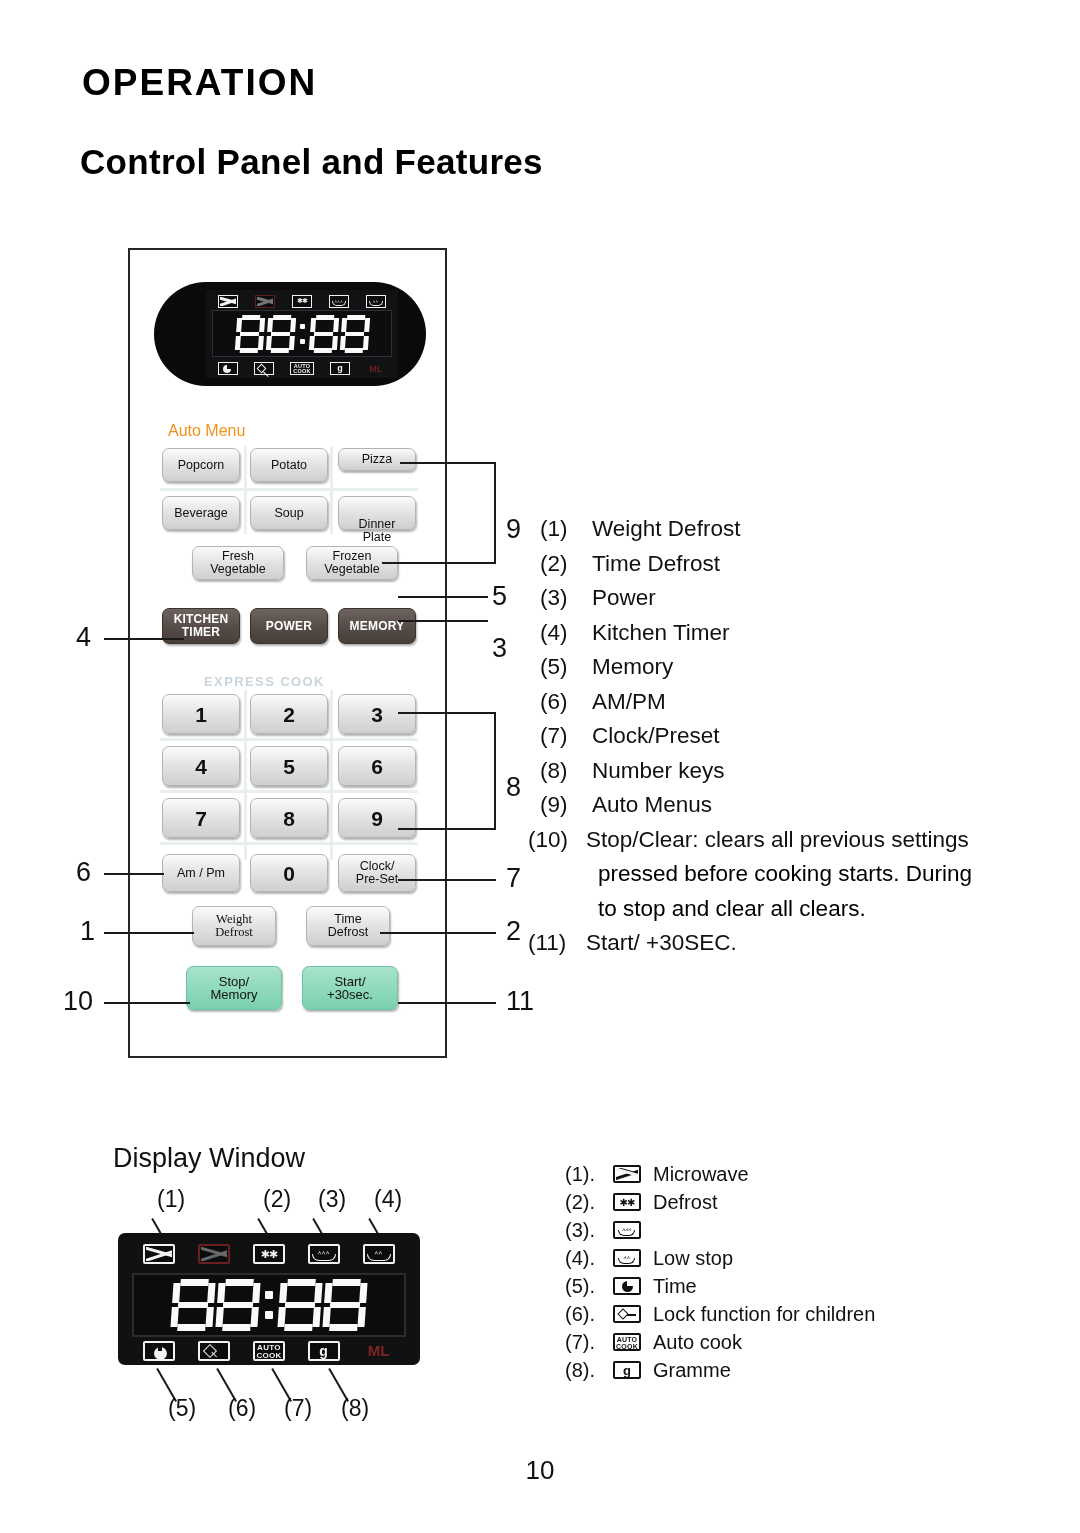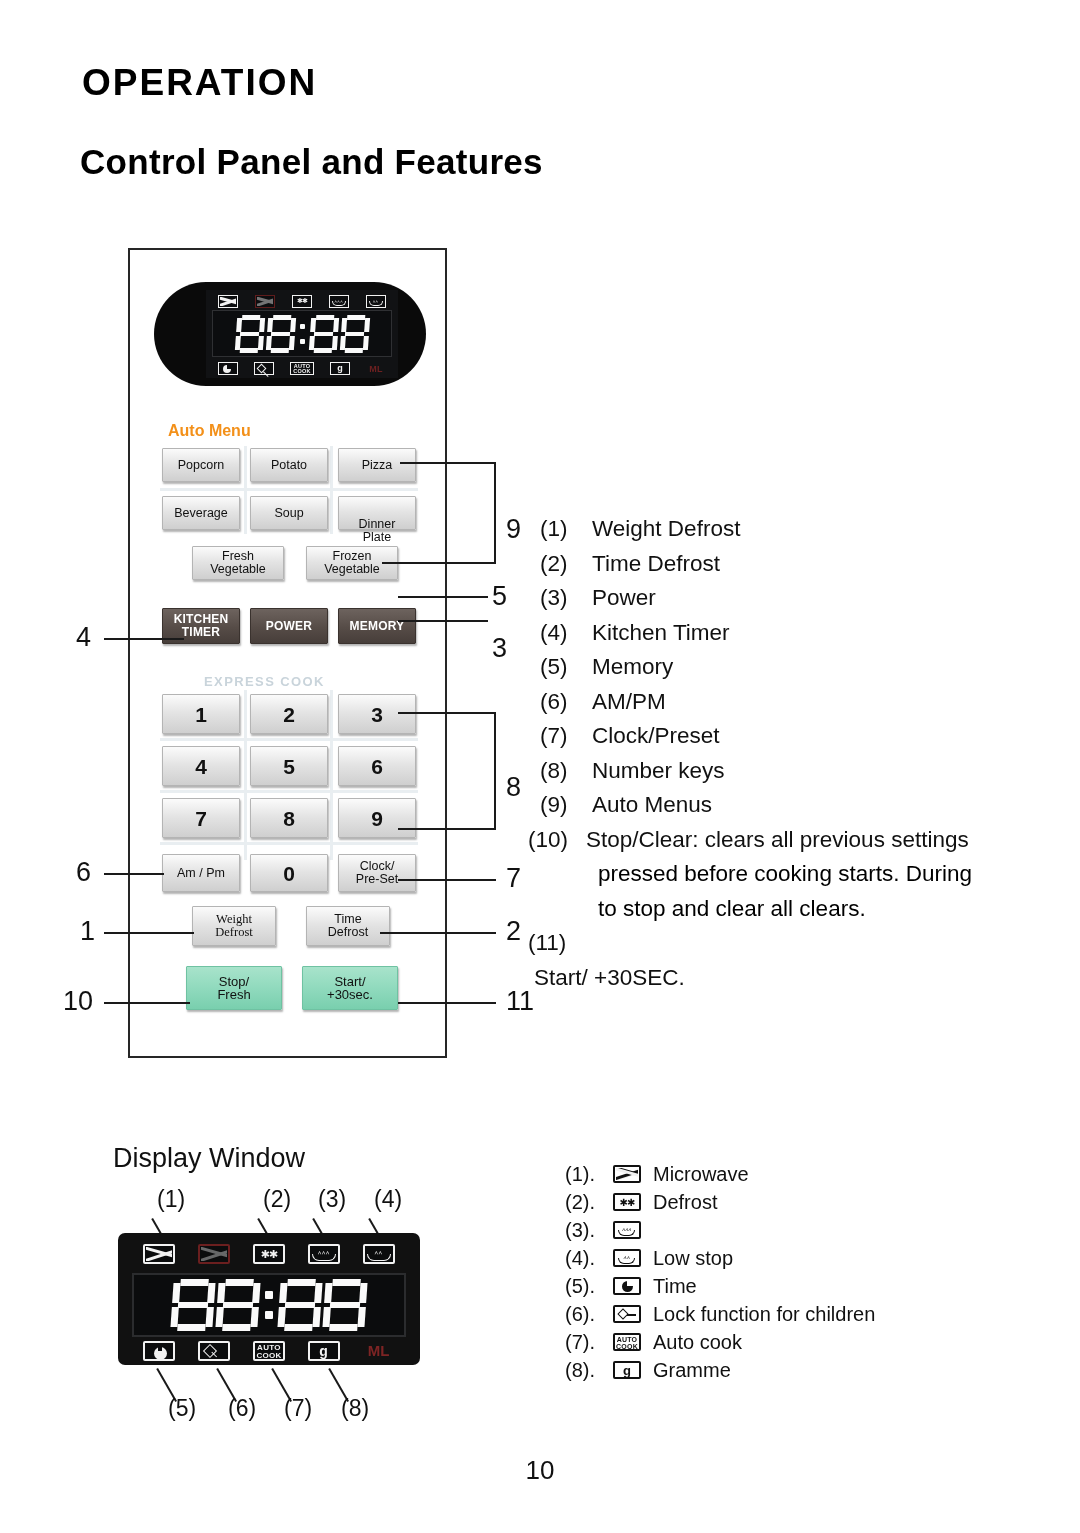--- a/index.html
+++ b/index.html
@@ -120,27 +120,27 @@
   .sg.f{ left:0;    top:3px;  width:5px;  height:14px; }
   .sg.g{ left:4px;  top:17px; width:19px; height:4px; }
   .colon{ position:relative; width:9px; height:38px; }
   .colon i{ position:absolute; left:2px; width:5px; height:5px; background:#fafafa; border-radius:1px; }
   .colon i.t{ top:9px; }
   .colon i.b{ bottom:9px; }
 
   
   .auto-menu-label{
     position:absolute; left:38px; top:172px;
-    color:#f39019; font-size:16px; font-weight:bold;
+    color:#f39019; font-size:16px; font-weight:normal;
   }
   .btn{
     position:absolute;
     background:linear-gradient(180deg,#fbfbfb 0%,#e3e3e3 48%,#cfcfcf 100%);
     border:1px solid #b4b4b4;
-    border-radius:1px;
+    border-radius:7px;
     box-shadow:1px 2px 2px rgba(0,0,0,0.30);
     display:flex; align-items:center; justify-content:center;
     text-align:center; font-size:12.5px; color:#111;
     line-height:13px; font-family:"Liberation Sans", sans-serif;
   }
   .btn.dark{
     background:linear-gradient(180deg,#6d635e 0%,#564c47 55%,#473e3a 100%);
     color:#fff; font-weight:bold; font-size:12px; letter-spacing:0.2px;
     border:1px solid #3a322e;
   }
@@ -335,21 +335,21 @@
   <div class="gridline" style="left:30px;top:238px;width:258px;height:3px;"></div>
   <div class="gridline" style="left:114px;top:196px;width:3px;height:88px;"></div>
   <div class="gridline" style="left:200px;top:196px;width:3px;height:88px;"></div>
 
   <div class="btn" style="left:32px;  top:198px; width:78px; height:34px;">
       <span>Popcorn</span>
     </div>
   <div class="btn" style="left:120px; top:198px; width:78px; height:34px;">
       <span>Potato</span>
     </div>
-  <div class="btn" style="left:208px; top:198px; width:78px; height:34px;">
+  <div class="btn" style="left:208px; top:198px; width:78px; height:23px;">
       <span>Pizza</span>
     </div>
 
   <div class="btn" style="left:32px;  top:246px; width:78px; height:34px;">
       <span>Beverage</span>
     </div>
   <div class="btn" style="left:120px; top:246px; width:78px; height:34px;">
       <span>Soup</span>
     </div>
   <div class="btn ml2" style="left:208px; top:246px; width:78px; height:34px;">
@@ -430,21 +430,21 @@
       <span style="white-space:pre-line;">Weight
 Defrost</span>
     </div>
   <div class="btn" style="left:176px; top:656px; width:84px; height:40px;">
       <span style="white-space:pre-line;">Time
 Defrost</span>
     </div>
 
   <div class="btn green" style="left:56px;  top:716px; width:96px; height:44px;">
       <span style="white-space:pre-line;">Stop/
-Fresh</span>
+Memory</span>
     </div>
   <div class="btn green" style="left:172px; top:716px; width:96px; height:44px;">
       <span style="white-space:pre-line;">Start/
 +30sec.</span>
     </div>
 
 </div>
 
 <div class="lead" style="left:104px; top:638px; width:80px;"></div>
 <div class="cnum" style="left:76px; top:622px;">4</div>
@@ -519,21 +519,21 @@
   <div class="li-row">
       <span class="n">(9)</span>
       <span class="t">Auto Menus</span>
     </div>
   <div class="li-row" style="margin-left:-6px;">
       <span class="n wide">(10)</span>
       <span class="t">Stop/Clear: clears all previous settings</span>
     </div>
   <div class="li-cont">pressed before cooking starts. During</div>
   <div class="li-cont">to stop and clear all clears.</div>
-  <div class="li-row" style="margin-left:-6px;flex-direction:column;">
+  <div class="li-row" style="margin-left:-6px;">
       <span class="n wide">(11)</span>
       <span class="t">Start/ +30SEC.</span>
     </div>
 </div>
 
 <div class="dw-title">Display  Window</div>
 
 <div class="cparen" style="left:157px; top:1186px;">(1)</div>
 <div class="cparen" style="left:263px; top:1186px;">(2)</div>
 <div class="cparen" style="left:318px; top:1186px;">(3)</div>

